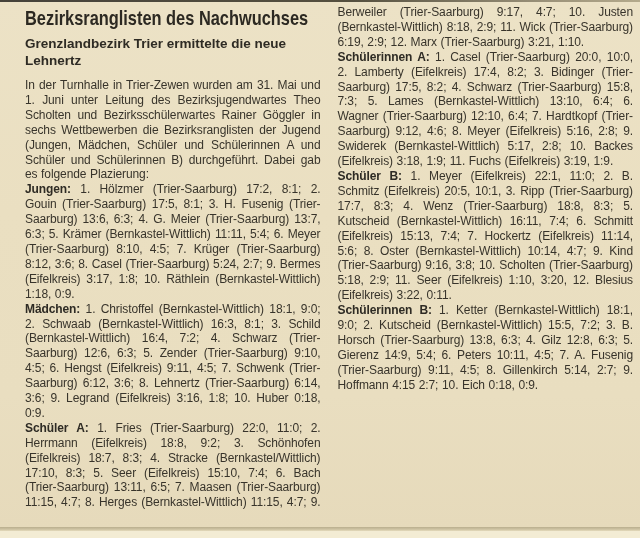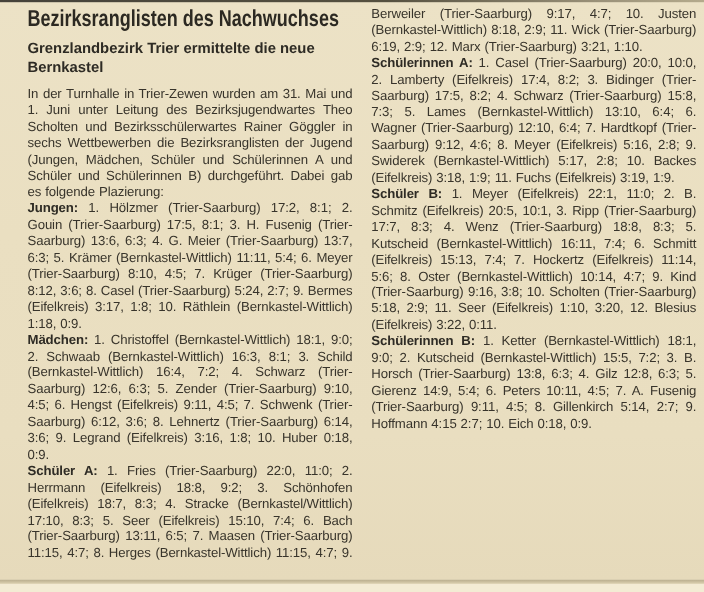--- a/index.html
+++ b/index.html
@@ -89,21 +89,21 @@
 </head>
 <body>
 
 <div class="clipping">
   <div class="top-rule"></div>
 
   <div class="columns">
 
     <h1 class="title">Bezirksranglisten des Nachwuchses</h1>
 
-    <h2 class="subtitle">Grenzlandbezirk Trier ermittelte die neue Bernkastel</h2>
+    <h2 class="subtitle">Grenzlandbezirk Trier ermittelte die neue Lehnertz</h2>
 
     <p class="body-par">In der Turnhalle in Trier-Zewen wurden am 31. Mai und 1. Juni unter Leitung des Bezirksjugendwartes Theo Scholten und Bezirksschülerwartes Rainer Göggler in sechs Wettbewerben die Bezirksranglisten der Jugend (Jungen, Mädchen, Schüler und Schülerinnen A und Schüler und Schülerinnen B) durchgeführt. Dabei gab es folgende Plazierung:</p>
 
     <p class="body-par"><b>Jungen:</b> <span>1. Hölzmer (Trier-Saarburg) 17:2, 8:1; 2. Gouin (Trier-Saarburg) 17:5, 8:1; 3. H. Fusenig (Trier-Saarburg) 13:6, 6:3; 4. G. Meier (Trier-Saarburg) 13:7, 6:3; 5. Krämer (Bernkastel-Wittlich) 11:11, 5:4; 6. Meyer (Trier-Saarburg) 8:10, 4:5; 7. Krüger (Trier-Saarburg) 8:12, 3:6; 8. Casel (Trier-Saarburg) 5:24, 2:7; 9. Bermes (Eifelkreis) 3:17, 1:8; 10. Räthlein (Bernkastel-Wittlich) 1:18, 0:9.</span></p>
 
     <p class="body-par"><b>Mädchen:</b> <span>1. Christoffel (Bernkastel-Wittlich) 18:1, 9:0; 2. Schwaab (Bernkastel-Wittlich) 16:3, 8:1; 3. Schild (Bernkastel-Wittlich) 16:4, 7:2; 4. Schwarz (Trier-Saarburg) 12:6, 6:3; 5. Zender (Trier-Saarburg) 9:10, 4:5; 6. Hengst (Eifelkreis) 9:11, 4:5; 7. Schwenk (Trier-Saarburg) 6:12, 3:6; 8. Lehnertz (Trier-Saarburg) 6:14, 3:6; 9. Legrand (Eifelkreis) 3:16, 1:8; 10. Huber 0:18, 0:9.</span></p>
 
     <p class="body-par"><b>Schüler A:</b> <span>1. Fries (Trier-Saarburg) 22:0, 11:0; 2. Herrmann (Eifelkreis) 18:8, 9:2; 3. Schönhofen (Eifelkreis) 18:7, 8:3; 4. Stracke (Bernkastel/Wittlich) 17:10, 8:3; 5. Seer (Eifelkreis) 15:10, 7:4; 6. Bach (Trier-Saarburg) 13:11, 6:5; 7. Maasen (Trier-Saarburg) 11:15, 4:7; 8. Herges (Bernkastel-Wittlich) 11:15, 4:7; 9. Berweiler (Trier-Saarburg) 9:17, 4:7; 10. Justen (Bernkastel-Wittlich) 8:18, 2:9; 11. Wick (Trier-Saarburg) 6:19, 2:9; 12. Marx (Trier-Saarburg) 3:21, 1:10.</span></p>
 
     <p class="body-par"><b>Schülerinnen A:</b> <span>1. Casel (Trier-Saarburg) 20:0, 10:0, 2. Lamberty (Eifelkreis) 17:4, 8:2; 3. Bidinger (Trier-Saarburg) 17:5, 8:2; 4. Schwarz (Trier-Saarburg) 15:8, 7:3; 5. Lames (Bernkastel-Wittlich) 13:10, 6:4; 6. Wagner (Trier-Saarburg) 12:10, 6:4; 7. Hardtkopf (Trier-Saarburg) 9:12, 4:6; 8. Meyer (Eifelkreis) 5:16, 2:8; 9. Swiderek (Bernkastel-Wittlich) 5:17, 2:8; 10. Backes (Eifelkreis) 3:18, 1:9; 11. Fuchs (Eifelkreis) 3:19, 1:9.</span></p>

